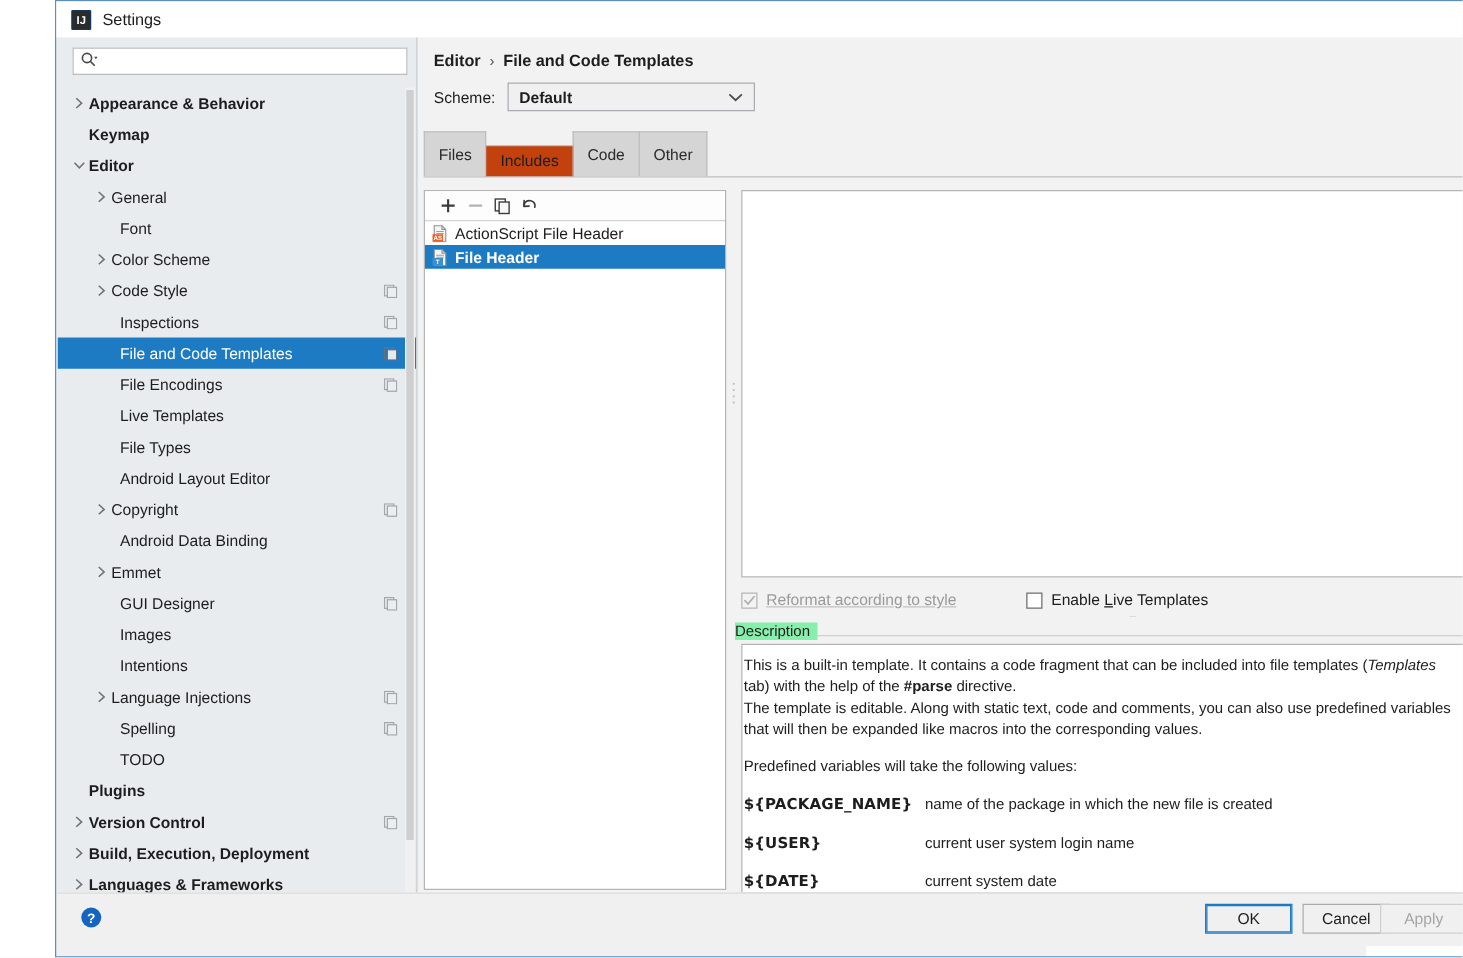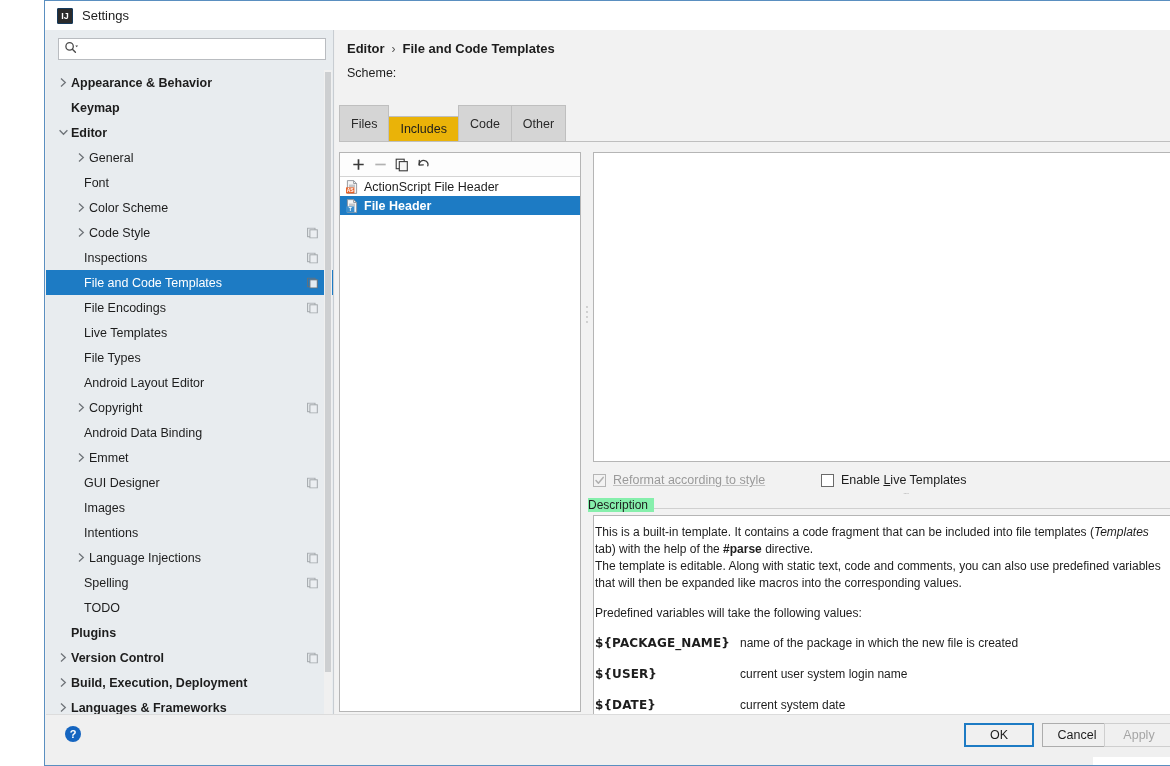--- a/index.html
+++ b/index.html
@@ -91,21 +91,21 @@
   .tree-arrow {
     width: 15px; flex: none;
     display: flex; align-items: center; justify-content: center;
   }
   .tree-arrow svg { display: block; }
   .tree-label { font-size: 12.5px; }
   .lvl0 { padding-left: 10px; }
   .lvl0 .tree-label { font-weight: bold; }
   .lvl0.noarrow { padding-left: 25px; }
   .lvl1 { padding-left: 28px; }
-  .lvl1.noarrow { padding-left: 38px; }
+  .lvl1.noarrow { padding-left: 50px; }
   .copy-badge {
     position: absolute; right: 15px; top: 50%;
     transform: translateY(-50%);
     width: 11px; height: 11px;
     opacity: .55;
   }
   .tree-row.sel .copy-badge { opacity: .95; }
   .copy-badge svg { display: block; }
   #tree-scroll {
     position: absolute; right: 1px; top: 40px;
@@ -163,21 +163,21 @@
     display: flex; align-items: center;
     font-size: 12.5px;
     background: #d5d5d5;
     border: 1px solid #bfbfbf;
     border-bottom: none;
     margin-right: -1px;
     cursor: default;
     color: #2a2a2a;
   }
   .tab.active {
-    background: #eab308;
+    background: #c2410c;
     height: 25px;
     position: relative; z-index: 2;
     color: #1d1d1d;
   }
 
   
   #list-panel {
     position: absolute; left: 4px; top: 122px;
     width: 242px; height: 560px;
     background: #ffffff;
@@ -563,20 +563,28 @@
   <div id="content">
 
     <div id="breadcrumb">
       <span>Editor</span>
       <span class="sep">›</span>
       <span>File and Code Templates</span>
     </div>
 
     <div id="scheme-row">
       <span id="scheme-label">Scheme:</span>
+      <div id="scheme-select">
+        <span id="scheme-value">Default</span>
+        <span id="scheme-arrow">
+          <svg width="13" height="8" viewBox="0 0 13 8">
+            <path d="M1.5,1.5 L6.5,6.2 L11.5,1.5" fill="none" stroke="#4a4a4a" stroke-width="1.4"></path>
+          </svg>
+        </span>
+      </div>
     </div>
 
     <div id="tabstrip">
         <div class="tab">Files</div>
         <div class="tab active">Includes</div>
         <div class="tab">Code</div>
         <div class="tab">Other</div>
       </div>
 
     <div id="list-panel">

